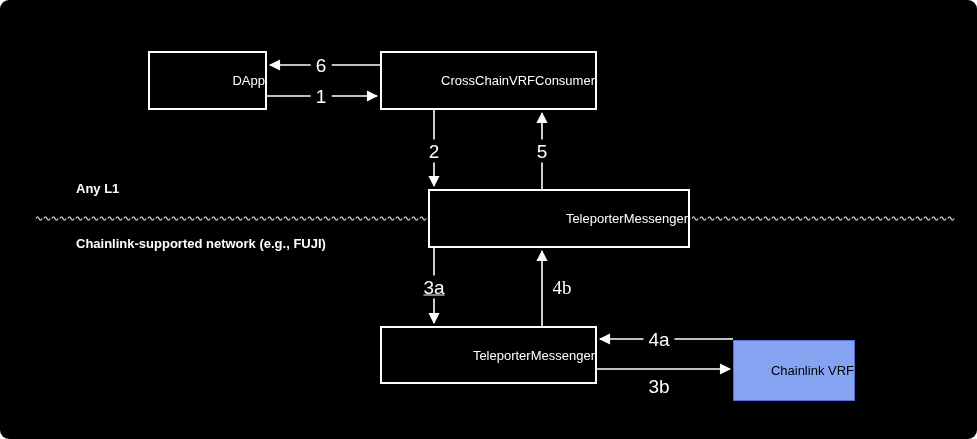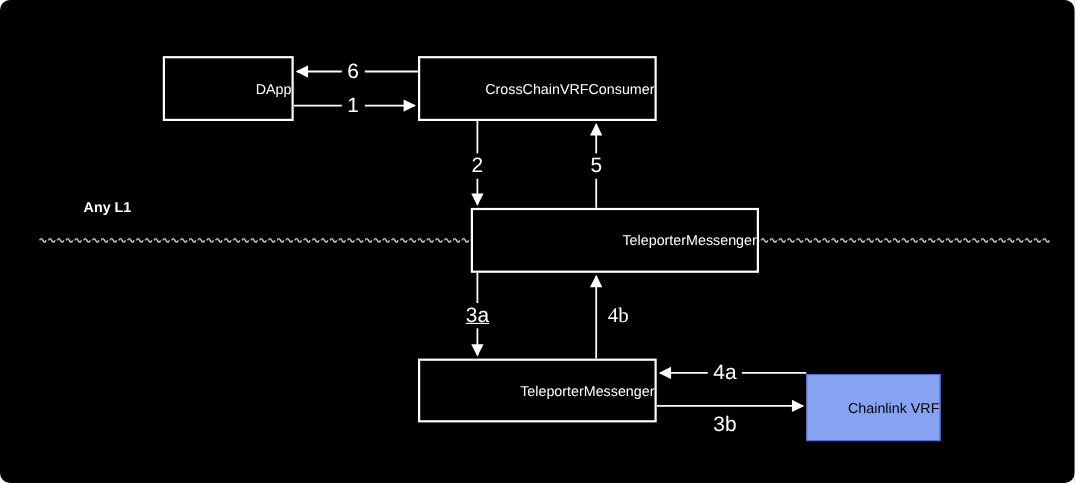--- a/index.html
+++ b/index.html
@@ -128,14 +128,15 @@
   <div class="edge-label" id="label-e6">6</div>
   <div class="edge-label" id="label-e1">1</div>
   <div class="edge-label" id="label-e2">2</div>
   <div class="edge-label" id="label-e5">5</div>
   <div class="edge-label" id="label-e3a">3a</div>
   <div class="edge-label" id="label-e4b">4b</div>
   <div class="edge-label" id="label-e4a">4a</div>
   <div class="edge-label" id="label-e3b">3b</div>
 
   <div class="zone-label" id="zone-top">Any L1</div>
+  <div class="zone-label" id="zone-bottom">Chainlink-supported network (e.g., FUJI)</div>
 
 </div>
 
 </body></html>

